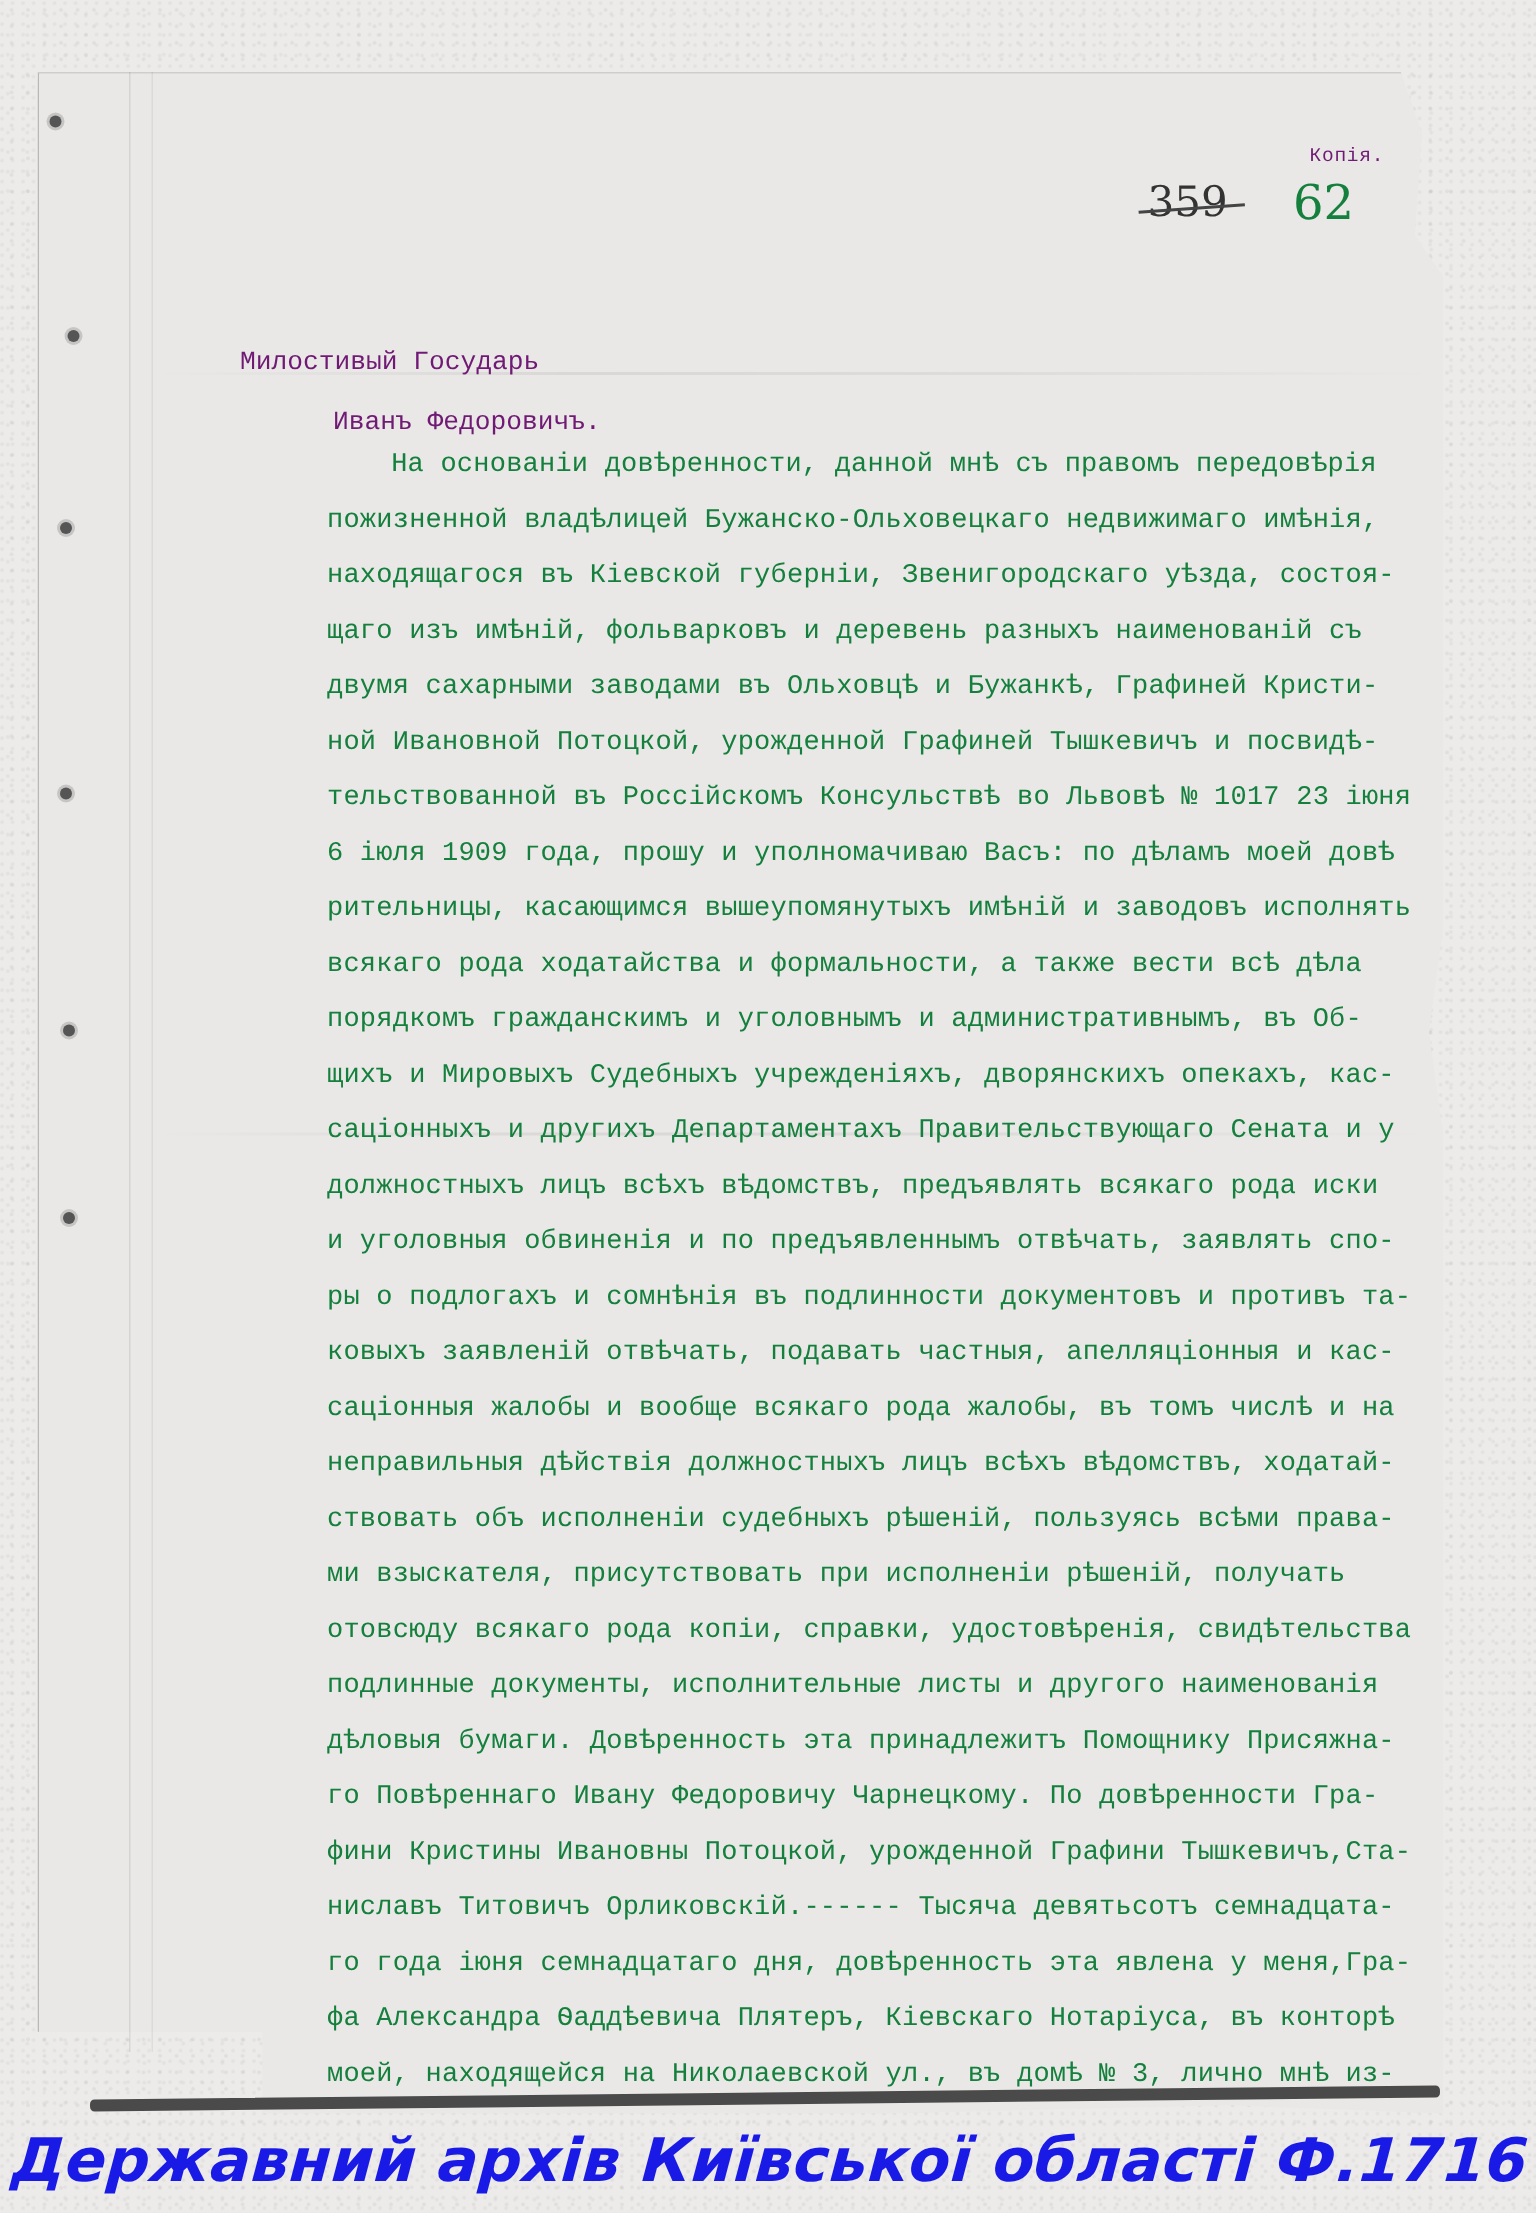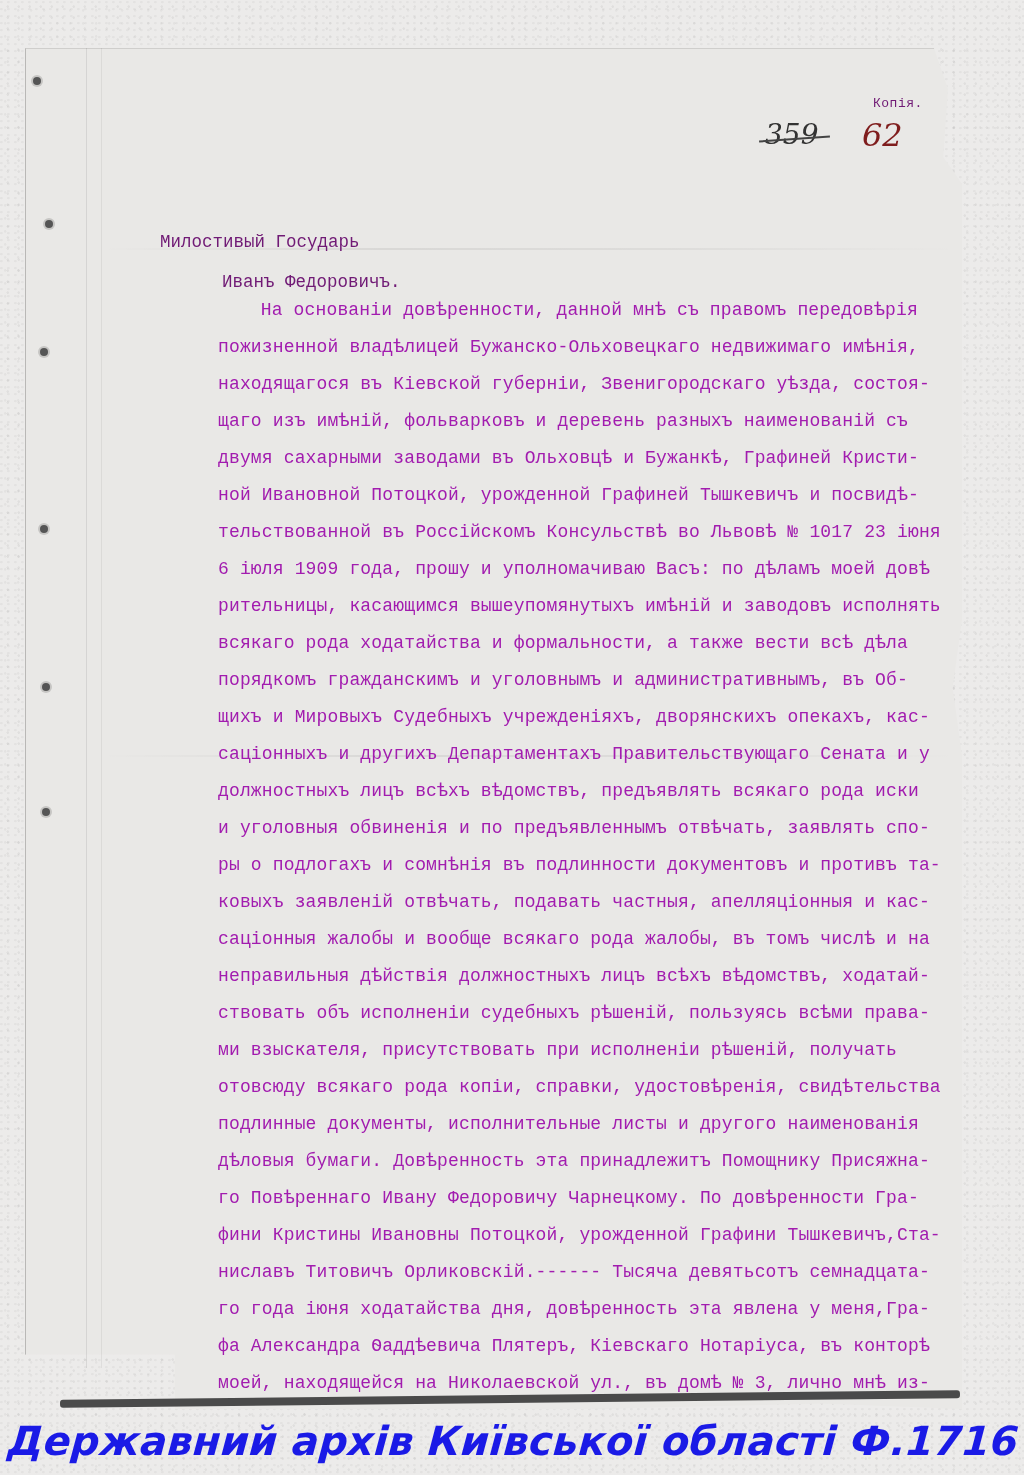--- a/index.html
+++ b/index.html
@@ -69,42 +69,41 @@
       position: absolute;
       left: 873px;
       top: 96px;
       font-size: 13px;
       color: #701a75;
       letter-spacing: 0.5px;
     }
     .folio {
       position: absolute;
       font-family: "DejaVu Serif", serif;
-      font-style: italic;
       font-size: 28px;
     }
     .folio-old {
       left: 765px;
       top: 118px;
       color: #333;
     }
     .folio-old::after {
       content: "";
       position: absolute;
       left: -6px;
       right: -12px;
       top: 20px;
       height: 2px;
       background: #444;
       transform: rotate(-4deg);
     }
     .folio-new {
       left: 862px;
       top: 116px;
-      color: #7f1d1d;
+      color: #15803d;
       font-size: 32px;
     }
     .salutation {
       position: absolute;
       left: 240px;
       width: 600px;
       text-align: left;
       font-size: 17.5px;
       color: #701a75;
     }
@@ -114,21 +113,21 @@
       position: absolute;
       left: 218px;
       top: 300px;
       width: 760px;
     }
     .line {
       position: absolute;
       left: 0;
       white-space: pre;
       font-size: 18px;
-      color: #a21caf;
+      color: #15803d;
       letter-spacing: 0.15px;
     }
     .archive-caption {
       position: absolute;
       left: 8px;
       top: 1418px;
       font-family: "DejaVu Sans", sans-serif;
       font-weight: bold;
       font-style: italic;
       font-size: 40px;
@@ -182,18 +181,18 @@
   <div class="line" style="top:629px;">сацiонныя жалобы и вообще всякаго рода жалобы, въ томъ числѣ и на</div>
   <div class="line" style="top:666px;">неправильныя дѣйствiя должностныхъ лицъ всѣхъ вѣдомствъ, ходатай-</div>
   <div class="line" style="top:703px;">ствовать объ исполненiи судебныхъ рѣшенiй, пользуясь всѣми права-</div>
   <div class="line" style="top:740px;">ми взыскателя, присутствовать при исполненiи рѣшенiй, получать</div>
   <div class="line" style="top:777px;">отовсюду всякаго рода копiи, справки, удостовѣренiя, свидѣтельства</div>
   <div class="line" style="top:814px;">подлинные документы, исполнительные листы и другого наименованiя</div>
   <div class="line" style="top:851px;font-family:Liberation Mono, monospace;">дѣловыя бумаги. Довѣренность эта принадлежитъ Помощнику Присяжна-</div>
   <div class="line" style="top:888px;">го Повѣреннаго Ивану Федоровичу Чарнецкому. По довѣренности Гра-</div>
   <div class="line" style="top:925px;">фини Кристины Ивановны Потоцкой, урожденной Графини Тышкевичъ,Ста-</div>
   <div class="line" style="top:962px;">ниславъ Титовичъ Орликовскiй.------ Тысяча девятьсотъ семнадцата-</div>
-  <div class="line" style="top:999px;">го года iюня ходатайства дня, довѣренность эта явлена у меня,Гра-</div>
+  <div class="line" style="top:999px;">го года iюня семнадцатаго дня, довѣренность эта явлена у меня,Гра-</div>
   <div class="line" style="top:1036px;">фа Александра Ѳаддѣевича Плятеръ, Кiевскаго Нотарiуса, въ конторѣ</div>
   <div class="line" style="top:1073px;">моей, находящейся на Николаевской ул., въ домѣ № 3, лично мнѣ из-</div>
 </div>
 
 <div class="archive-caption">Державний архів Київської області Ф.1716</div>
 
 </body></html>

